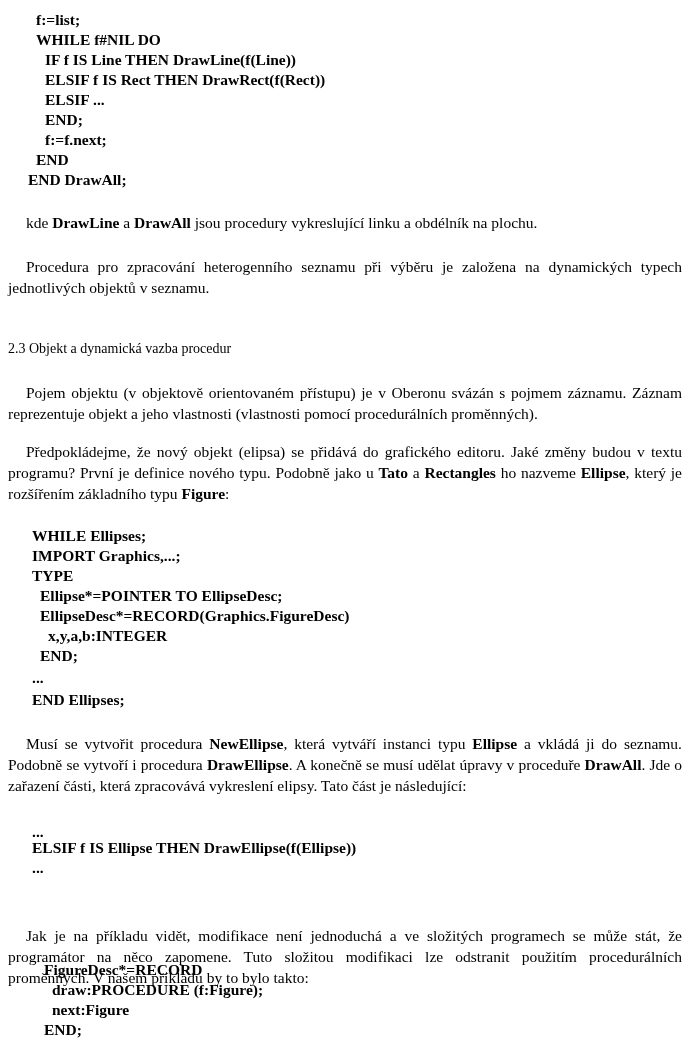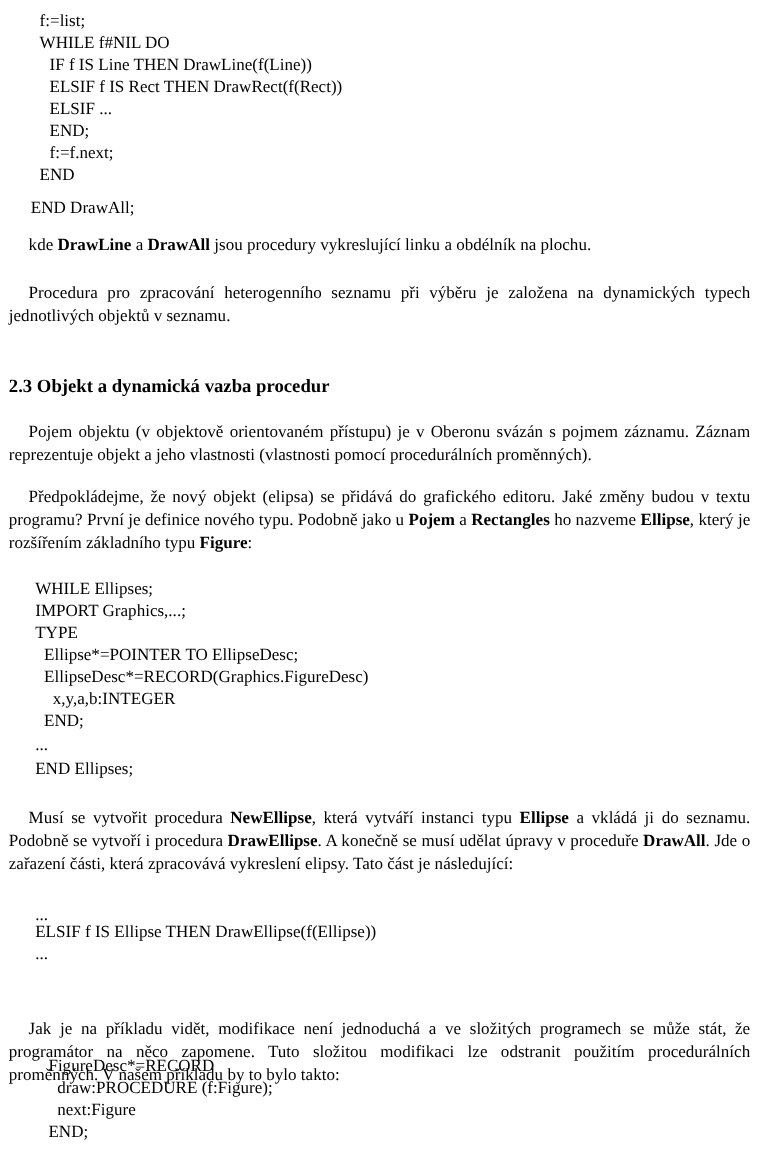--- a/index.html
+++ b/index.html
@@ -1,47 +1,47 @@
 <!DOCTYPE html>
 <html><head>
   <meta charset="utf-8">
   <style>
     html, body { margin:0; padding:0; background:#ffffff; }
     body { width:694px; height:1045px; position:relative; overflow:hidden;
            font-family:"Liberation Serif", serif; color:#000; font-size:15.5px; }
-    .ln { position:absolute; white-space:pre; line-height:20px; }
+    .ln { position:absolute; white-space:pre; line-height:20px;font-weight:bold; }
     .p  { position:absolute; left:8px; width:674px; line-height:21px; text-align:justify; }
     .p .ind { display:inline-block; width:18px; }
     b { font-weight:bold; }
-    .h { position:absolute; left:8px; font-weight:bold; font-size:17px; }
+    .h { position:absolute; left:8px; font-weight:normal; font-size:14px; }
   </style>
 </head>
 <body>
 
 <div id="code1">
     <div class="ln" style="left: 36px; top: 10px;">f:=list;</div>
     <div class="ln" style="left: 36px; top: 30px;">WHILE f#NIL DO</div>
     <div class="ln" style="left: 45px; top: 50px;">IF f IS Line THEN DrawLine(f(Line))</div>
     <div class="ln" style="left: 45px; top: 70px;">ELSIF f IS Rect THEN DrawRect(f(Rect))</div>
     <div class="ln" style="left: 45px; top: 90px;">ELSIF ...</div>
     <div class="ln" style="left: 45px; top: 110px;">END;</div>
     <div class="ln" style="left: 45px; top: 130px;">f:=f.next;</div>
     <div class="ln" style="left: 36px; top: 150px;">END</div>
-    <div class="ln" style="left: 28px; top: 170px; margin-top: 10px;">END DrawAll;</div>
+    <div class="ln" style="left: 28px; top: 170px;">END DrawAll;</div>
   </div>
 
 <div class="p" style="top:212px;"><span class="ind"></span><span>kde </span><b>DrawLine</b><span> a </span><b>DrawAll</b><span> jsou procedury vykreslující linku a obdélník na plochu.</span></div>
 
 <div class="p" style="top:256px;"><span class="ind"></span><span>Procedura pro zpracování heterogenního seznamu při výběru je založena na dynamických typech jednotlivých objektů v seznamu.</span></div>
 
 <div class="h" style="top:341px;">2.3 Objekt a dynamická vazba procedur</div>
 
 <div class="p" style="top:382px;"><span class="ind"></span><span>Pojem objektu (v objektově orientovaném přístupu) je v Oberonu svázán s pojmem záznamu. Záznam reprezentuje objekt a jeho vlastnosti (vlastnosti pomocí procedurálních proměnných).</span></div>
 
-<div class="p" style="top:441px;"><span class="ind"></span><span>Předpokládejme, že nový objekt (elipsa) se přidává do grafického editoru. Jaké změny budou v textu programu? První je definice nového typu. Podobně jako u </span><b>Pojem</b><span> a </span><b>Rectangles</b><span> ho nazveme </span><b>Ellipse</b><span>, který je rozšířením základního typu </span><b>Figure</b><span>:</span></div>
+<div class="p" style="top:441px;"><span class="ind"></span><span>Předpokládejme, že nový objekt (elipsa) se přidává do grafického editoru. Jaké změny budou v textu programu? První je definice nového typu. Podobně jako u </span><b>Tato</b><span> a </span><b>Rectangles</b><span> ho nazveme </span><b>Ellipse</b><span>, který je rozšířením základního typu </span><b>Figure</b><span>:</span></div>
 
 <div id="code2">
     <div class="ln" style="left: 32px; top: 526px;">WHILE Ellipses;</div>
     <div class="ln" style="left: 32px; top: 546px;">IMPORT Graphics,...;</div>
     <div class="ln" style="left: 32px; top: 566px;">TYPE</div>
     <div class="ln" style="left: 40px; top: 586px;">Ellipse*=POINTER TO EllipseDesc;</div>
     <div class="ln" style="left: 40px; top: 606px;">EllipseDesc*=RECORD(Graphics.FigureDesc)</div>
     <div class="ln" style="left: 48px; top: 626px;">x,y,a,b:INTEGER</div>
     <div class="ln" style="left: 40px; top: 646px;">END;</div>
     <div class="ln" style="left: 32px; top: 668px;">...</div>

